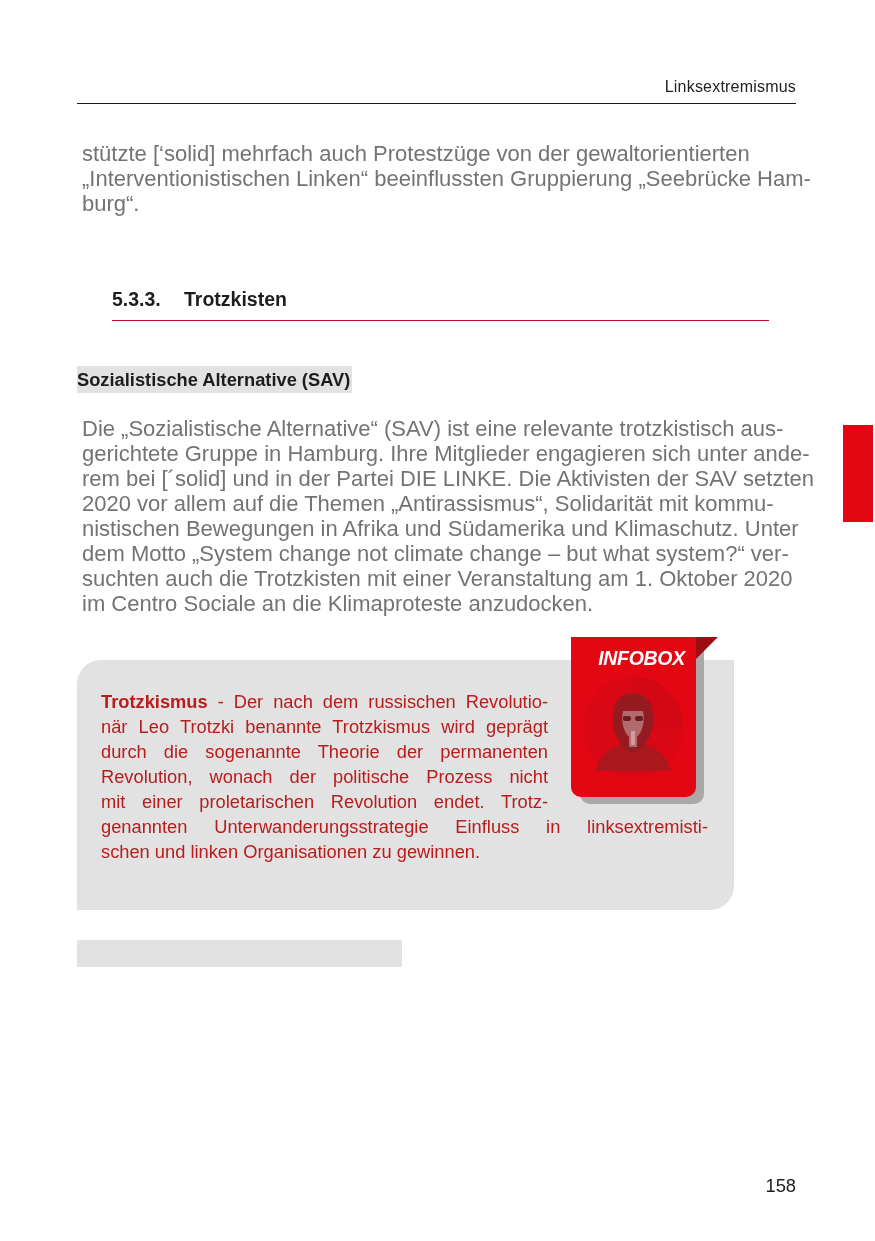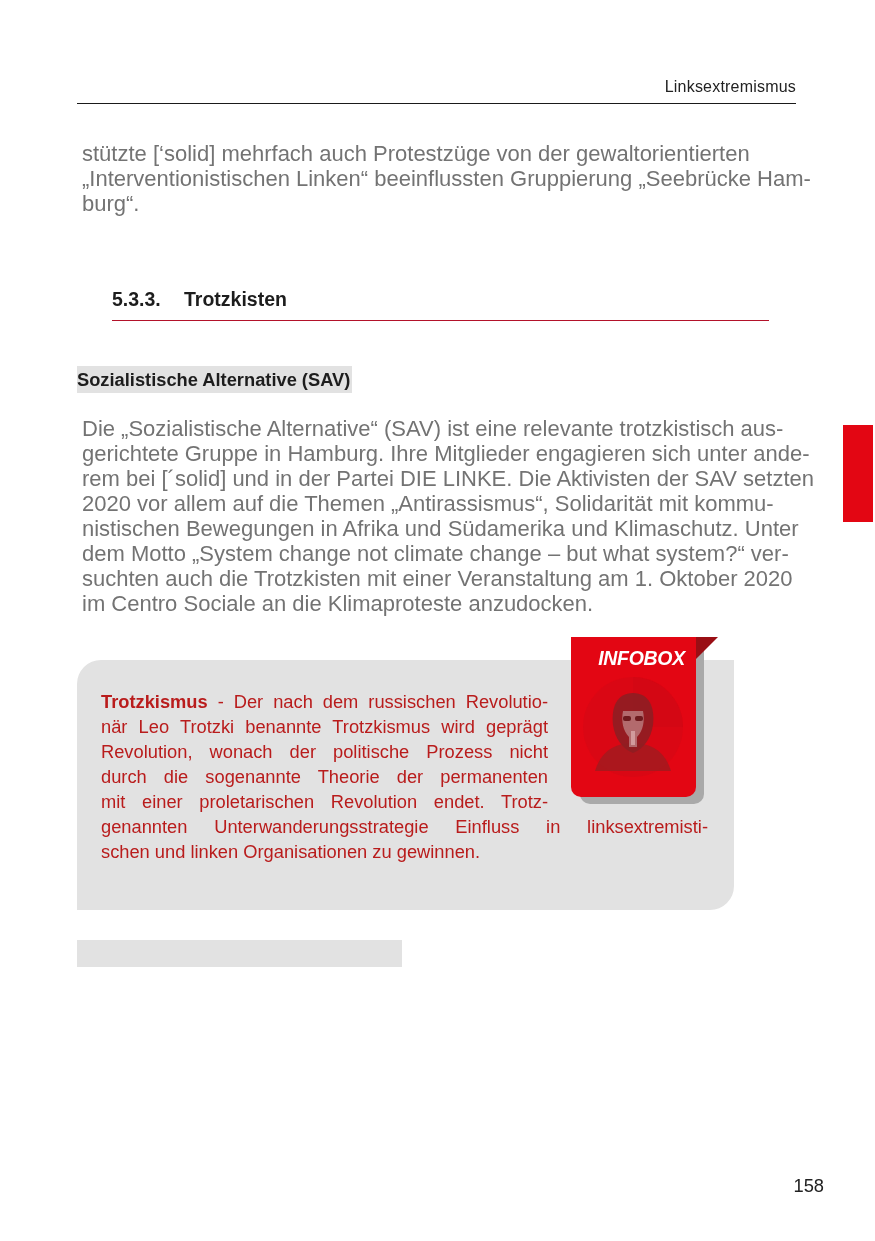--- a/index.html
+++ b/index.html
@@ -75,21 +75,21 @@
 
     .grey-bar {
       position: absolute; left: 77px; top: 940px; width: 325px; height: 27px; background: #e2e2e2;
     }
 
     .thumb-tab {
       position: absolute; left: 843px; top: 425px; width: 30px; height: 97px; background: #e30613;
     }
 
     .page-number {
-      position: absolute; left: 768px; top: 1175px; width: 56px; text-align: right;
+      position: absolute; left: 740px; top: 1175px; width: 56px; text-align: right;
       font-family: "Liberation Sans", sans-serif; font-size: 18.3px; color: #222;
     }
   </style>
 </head>
 <body>
 
 <div class="running-header">
   <span>Linksextremismus</span>
 </div>
 
@@ -114,22 +114,22 @@
   <span class="line">dem Motto „System change not climate change – but what system?“ ver-</span>
   <span class="line">suchten auch die Trotzkisten mit einer Veranstaltung am 1. Oktober 2020</span>
   <span class="line last">im Centro Sociale an die Klimaproteste anzudocken.</span>
 </div>
 
 <div class="infobox"></div>
 
 <div class="infobox-text">
   <span class="line short"><b>Trotzkismus</b><span> - Der nach dem russischen Revolutio-</span></span>
   <span class="line short">när Leo Trotzki benannte Trotzkismus wird geprägt</span>
+  <span class="line short">durch die sogenannte Theorie der permanenten</span>
   <span class="line short">Revolution, wonach der politische Prozess nicht</span>
-  <span class="line short">durch die sogenannte Theorie der permanenten</span>
   <span class="line short">mit einer proletarischen Revolution endet. Trotz-</span>
   <span class="line long">genannten Unterwanderungsstrategie Einfluss in linksextremisti-</span>
   <span class="line long left">schen und linken Organisationen zu gewinnen.</span>
 </div>
 
 <div class="infobox-badge-shadow"></div>
 <div class="infobox-fold"></div>
 <div class="infobox-badge">
   <div class="infobox-badge-label">INFOBOX</div>
   <svg width="125" height="124" viewBox="0 0 125 124">

